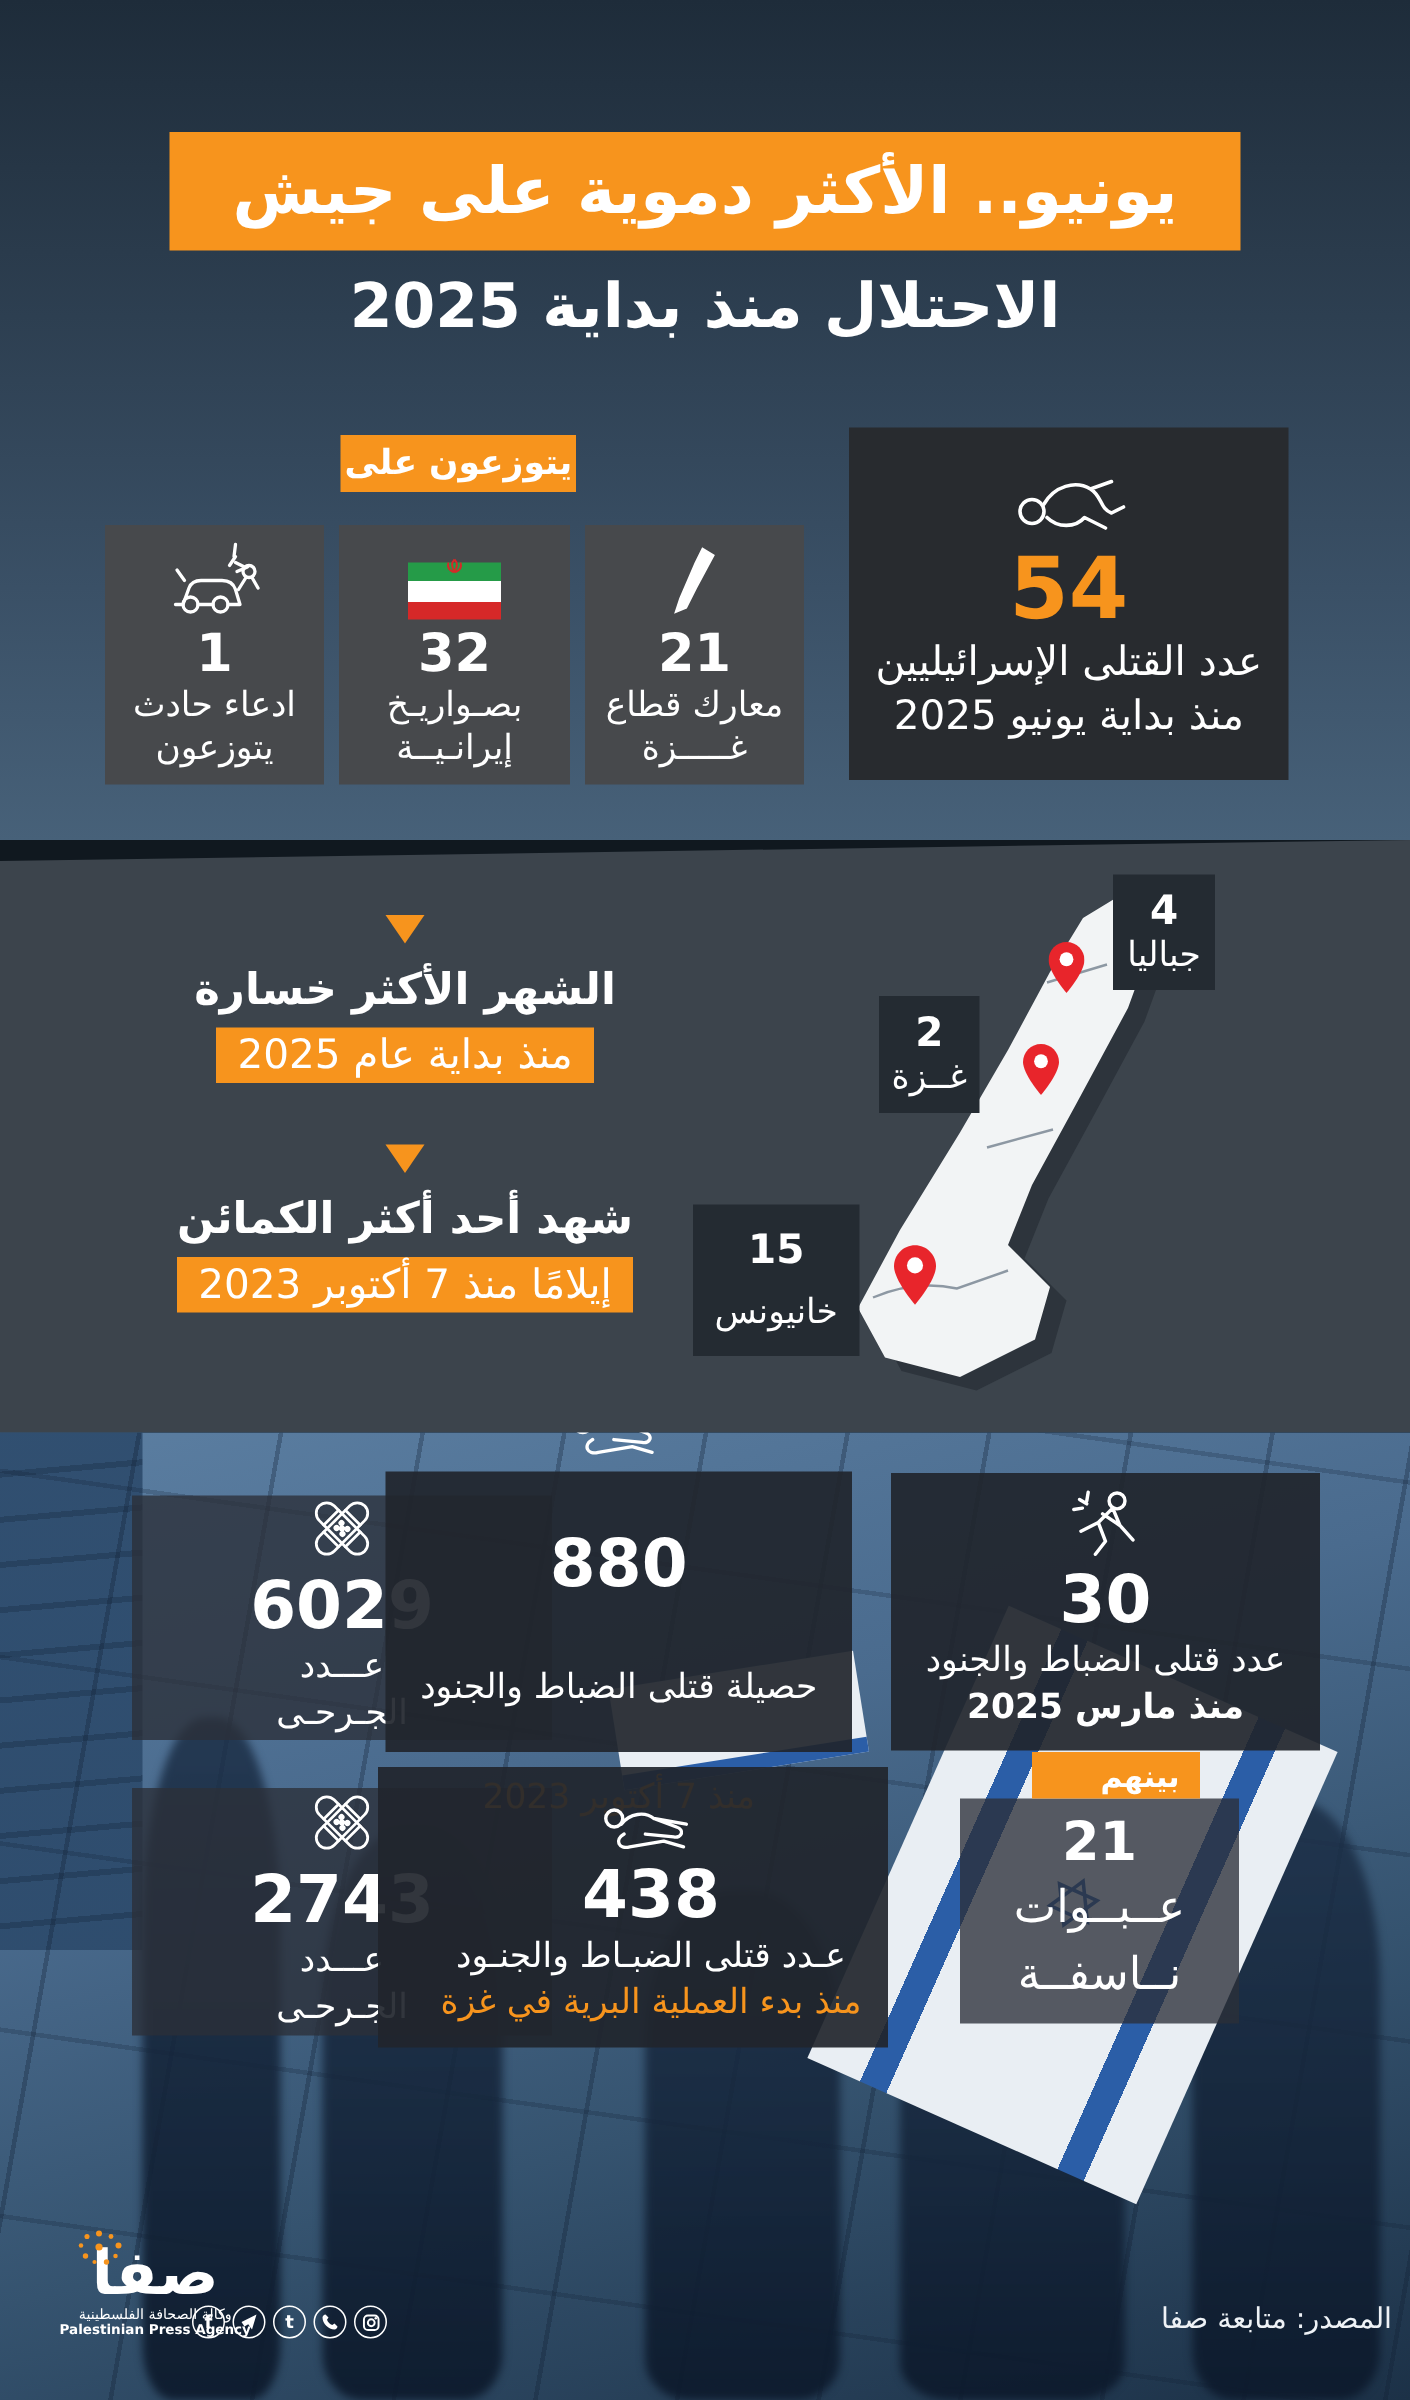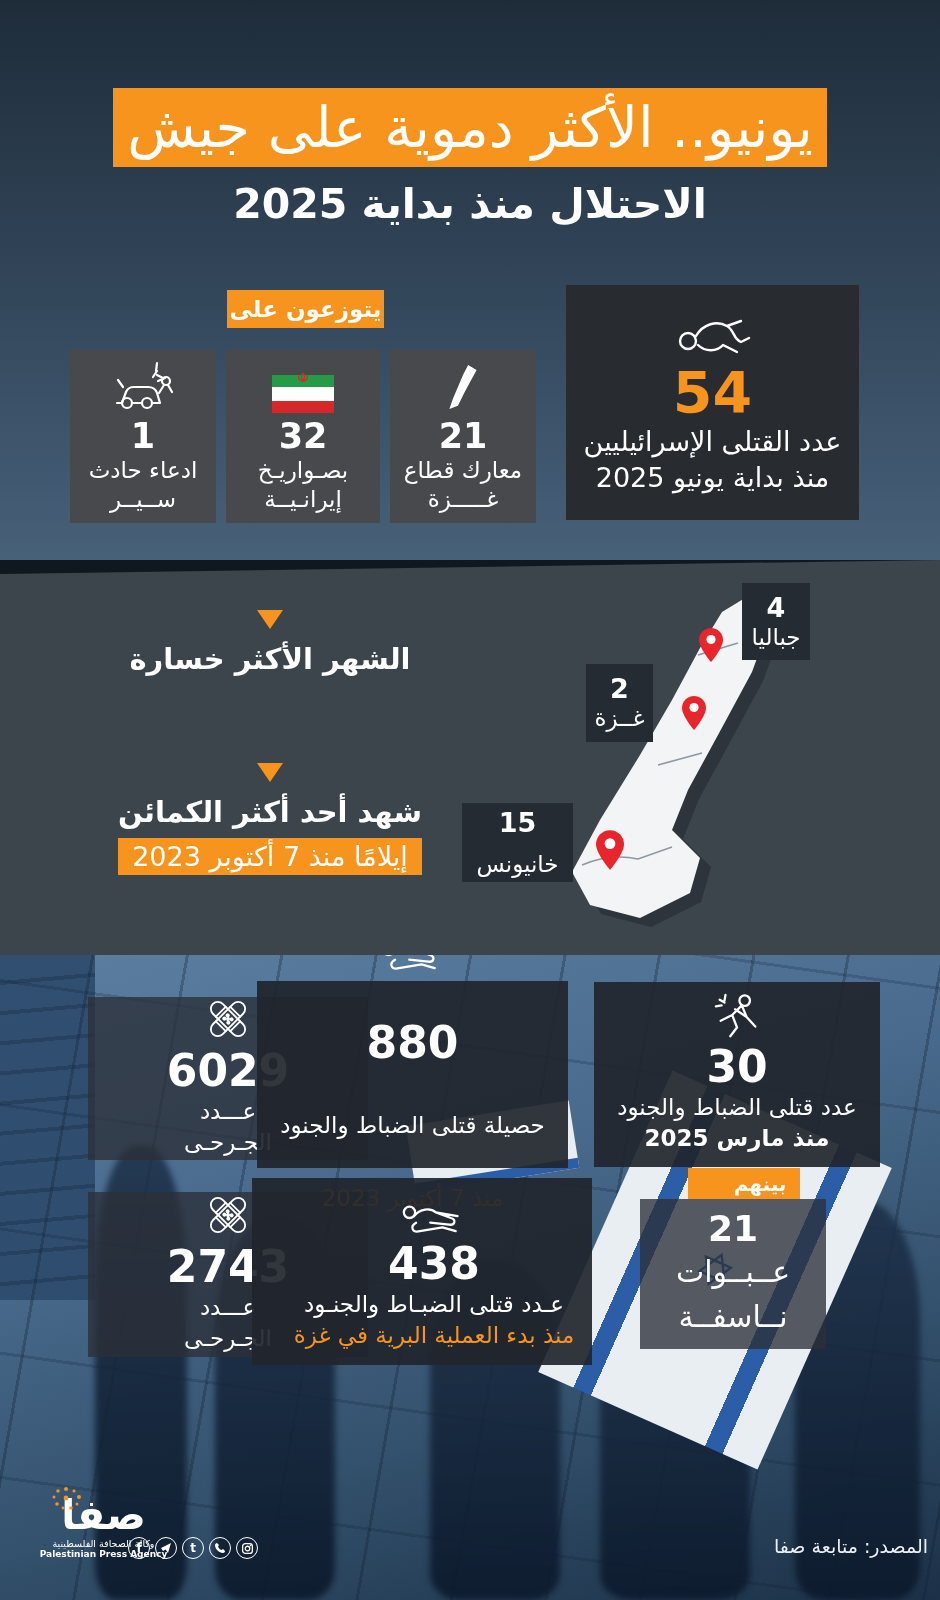--- a/index.html
+++ b/index.html
@@ -8,21 +8,21 @@
   
   .top-section{position:absolute;left:0;top:0;width:940px;height:560px;
      background:linear-gradient(180deg,#1e2c3a 0%,#2a3b4c 30%,#3a5066 70%,#476179 100%);}
   .mid-band{position:absolute;left:0;top:558px;width:940px;height:397px;background:#3c444c;
      clip-path:polygon(0 16px,100% 2px,100% 100%,0 100%);}
   .photo-section{position:absolute;left:0;top:955px;width:940px;height:645px;overflow:hidden;
      background:linear-gradient(165deg,#5b7ea1 0%,#4a6b8e 35%,#35536f 65%,#1c3147 100%);}
   
   .title-box{position:absolute;left:113px;top:88px;width:714px;height:79px;background:#F7941D;
      display:flex;align-items:center;justify-content:center;}
-  .title-box span{font-size:56px;font-weight:normal;direction:rtl;white-space:nowrap;}
+  .title-box span{font-size:43px;font-weight:bold;direction:rtl;white-space:nowrap;}
   .subtitle{position:absolute;left:0;top:180px;width:940px;text-align:center;
      font-size:41px;font-weight:bold;direction:rtl;}
   
   .dist-label{position:absolute;left:227px;top:290px;width:157px;height:38px;background:#F7941D;
      display:flex;align-items:center;justify-content:center;font-size:23px;font-weight:bold;direction:rtl;}
   .cell{position:absolute;top:350px;height:173px;background:#47494c;display:flex;flex-direction:column;
      align-items:center;justify-content:center;text-align:center;direction:rtl;}
   .cell .icon{height:54px;display:flex;align-items:flex-end;justify-content:center;}
   .cell .num{font-size:35px;font-weight:bold;line-height:1.15;margin-top:3px;}
   .cell .l{font-size:23px;line-height:1.25;text-align:center;}
@@ -40,21 +40,21 @@
   .note .t{font-size:29px;font-weight:bold;margin-top:13px;}
   .note .hl{display:inline-block;background:#F7941D;font-size:27px;padding:3px 14px;margin-top:9px;}
   
   .map-svg{position:absolute;left:520px;top:17px;}
   .loc{position:absolute;background:#242b32;display:flex;flex-direction:column;align-items:center;
      justify-content:center;text-align:center;direction:rtl;}
   .loc .num{font-size:27px;font-weight:bold;line-height:1.2;}
   .loc .l{font-size:23px;line-height:1.2;}
   .loc-jabalia{left:742px;top:25px;width:68px;height:77px;}
   .loc-gaza{left:586px;top:106px;width:67px;height:78px;}
-  .loc-khan{left:462px;top:245px;width:111px;height:79px;gap:12px;}
+  .loc-khan{left:462px;top:245px;width:111px;height:101px;gap:12px;}
   .pin{position:absolute;}
   .pin-jabalia{left:699px;top:70px;} .pin-gaza{left:682px;top:138px;} .pin-khan{left:596px;top:272px;}
   
   .wall{position:absolute;left:0;top:0;width:95px;height:345px;
      background:repeating-linear-gradient(175deg,#2c4a6b 0 26px,#223c59 26px 30px);opacity:.9;}
   .seams{position:absolute;left:0;top:0;width:940px;height:645px;
      background:repeating-linear-gradient(100deg,transparent 0 90px,rgba(16,30,50,.30) 90px 93px),
                 repeating-linear-gradient(8deg,transparent 0 120px,rgba(16,30,50,.22) 120px 123px);}
   .fig{position:absolute;filter:blur(3px);background:linear-gradient(180deg,rgba(29,48,72,.85),rgba(13,26,44,.92));
      border-radius:45% 45% 22% 22% / 30% 30% 8% 8%;}
@@ -144,41 +144,42 @@
           <circle cx="16" cy="42" r="5"></circle>
             <circle cx="36" cy="42" r="5"></circle>
           <path d="M6 42 h5 M21 42 h10 M41 42 h8 l-3 -10 q-2 -6 -9 -6 h-14 q-6 0 -8 5 l-4 11 M12 26 l-5 -7"></path>
           <path d="M42 16 l4 -6 M47 20 l7 -3 M45 10 l1 -8"></path>
           <circle cx="55" cy="20" r="4"></circle>
             <path d="M53 24 l-5 8 M57 24 l4 7 M52 17 l-6 -3"></path>
         </svg>
       </span>
       <span class="num">1</span>
       <span class="l">ادعاء حادث</span>
-      <span class="l">ســيــر</span>
+      <span class="l">يتوزعون</span>
     </div>
 
     <div class="bigbox">
       <span class="icon">
         <svg class="lineart" width="76" height="50" viewBox="0 0 76 50">
           <circle cx="13" cy="33" r="8"></circle>
           <path d="M21 28 C28 16 42 12 52 18 L66 13 M52 18 C60 23 58 31 66 34 L74 30 M23 37 C30 44 42 44 48 37 L62 44"></path>
         </svg>
       </span>
       <span class="num">54</span>
       <span class="l">عدد القتلى الإسرائيليين</span>
       <span class="l">منذ بداية يونيو 2025</span>
     </div>
   </div>
 
   <div class="mid-band">
 
     <div class="note note-1">
       <div class="tri"></div>
       <div class="t">الشهر الأكثر خسارة</div>
+      <div><span class="hl">منذ بداية عام 2025</span></div>
     </div>
 
     <div class="note note-2">
       <div class="tri"></div>
       <div class="t">شهد أحد أكثر الكمائن</div>
       <div><span class="hl">إيلامًا منذ 7 أكتوبر 2023</span></div>
     </div>
 
     <svg class="map-svg" width="300" height="370" viewBox="0 0 300 370">
       <path d="M202,37 L225,23 L248,53 L232,97 L198,160 L168,215 L152,255 L180,283 L170,318 L120,343 L70,330 L52,297 L80,245 L120,180 L152,125 L180,73 Z" transform="translate(11,9)" fill="#1d242b" opacity="0.5"></path>

